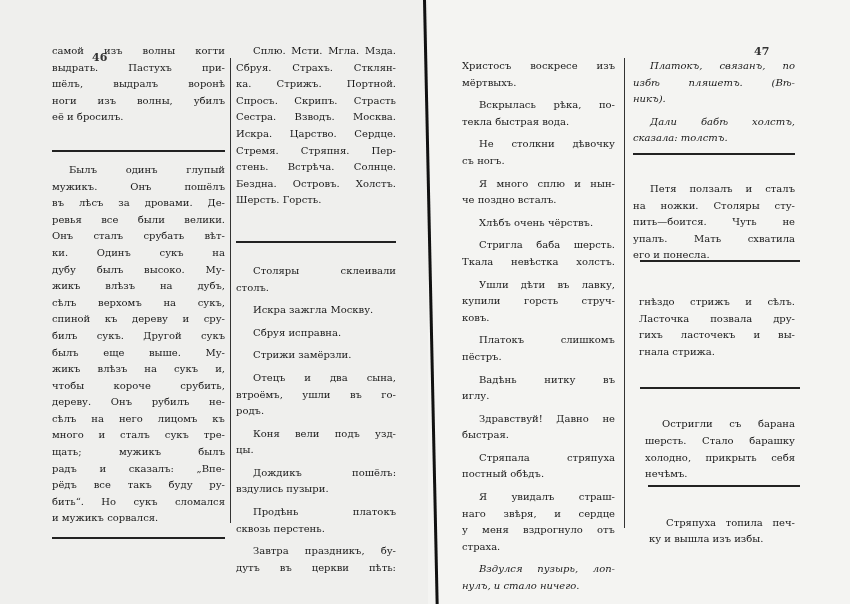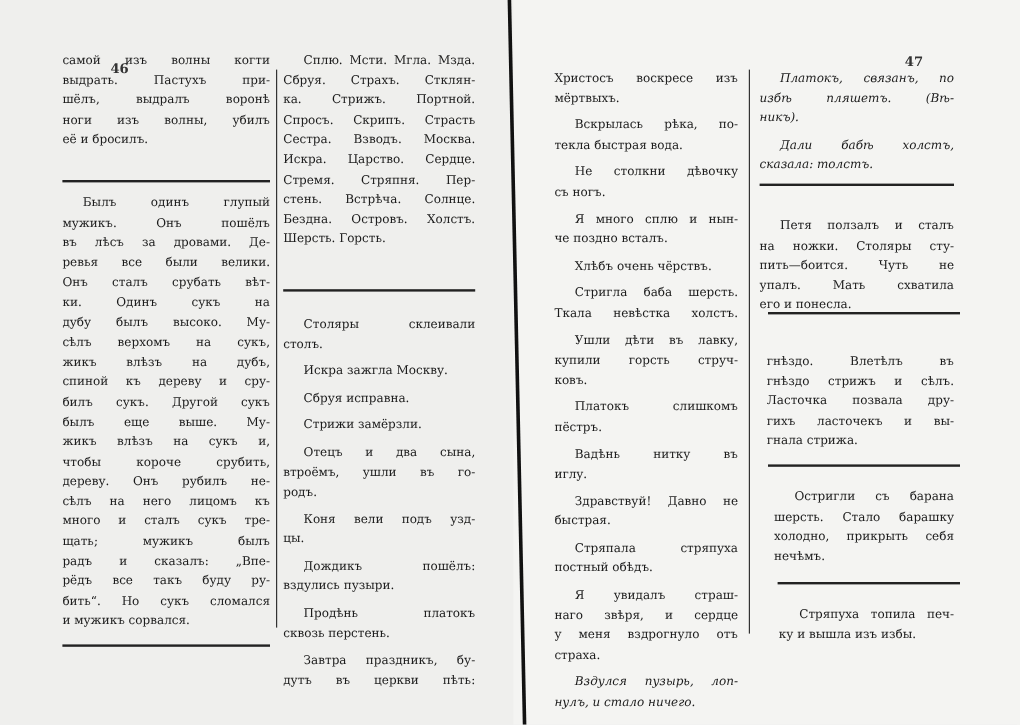--- a/index.html
+++ b/index.html
@@ -61,22 +61,22 @@
   </div>
   <div style="height:36px"></div>
   <div>
     <span class="ln ind">Былъ одинъ глупый</span>
     <span class="ln">мужикъ. Онъ пошёлъ</span>
     <span class="ln">въ лѣсъ за дровами. Де-</span>
     <span class="ln">ревья все были велики.</span>
     <span class="ln">Онъ сталъ срубать вѣт-</span>
     <span class="ln">ки. Одинъ сукъ на</span>
     <span class="ln">дубу былъ высоко. Му-</span>
+    <span class="ln">жикъ влѣзъ на дубъ,</span>
     <span class="ln">сѣлъ верхомъ на сукъ,</span>
-    <span class="ln">жикъ влѣзъ на дубъ,</span>
     <span class="ln">спиной къ дереву и сру-</span>
     <span class="ln">билъ сукъ. Другой сукъ</span>
     <span class="ln">былъ еще выше. Му-</span>
     <span class="ln">жикъ влѣзъ на сукъ и,</span>
     <span class="ln">чтобы короче срубить,</span>
     <span class="ln">дереву. Онъ рубилъ не-</span>
     <span class="ln">сѣлъ на него лицомъ къ</span>
     <span class="ln">много и сталъ сукъ тре-</span>
     <span class="ln">щать; мужикъ былъ</span>
     <span class="ln">радъ и сказалъ: „Впе-</span>
@@ -182,28 +182,27 @@
   <div style="height:34px"></div>
   <div>
     <span class="ln ind">Петя ползалъ и сталъ</span>
     <span class="ln">на ножки. Столяры сту-</span>
     <span class="ln">пить—боится. Чуть не</span>
     <span class="ln">упалъ. Мать схватила</span>
     <span class="ln last">его и понесла.</span>
   </div>
   <div style="height:30px"></div>
   <div style="padding-left:6px;">
-    <span class="ln">гнѣздо. Влетѣлъ въ</span>
     <span class="ln">гнѣздо стрижъ и сѣлъ.</span>
     <span class="ln">Ласточка позвала дру-</span>
     <span class="ln">гихъ ласточекъ и вы-</span>
     <span class="ln last">гнала стрижа.</span>
   </div>
   <div style="height:30px"></div>
-  <div style="padding-left:12px;">
+  <div style="padding-left:12px;margin-top:26px;">
     <span class="ln ind">Остригли съ барана</span>
     <span class="ln">шерсть. Стало барашку</span>
     <span class="ln">холодно, прикрыть себя</span>
     <span class="ln last">нечѣмъ.</span>
   </div>
   <div style="height:32px"></div>
   <div style="padding-left:16px;">
     <span class="ln ind">Стряпуха топила печ-</span>
     <span class="ln last">ку и вышла изъ избы.</span>
   </div>

